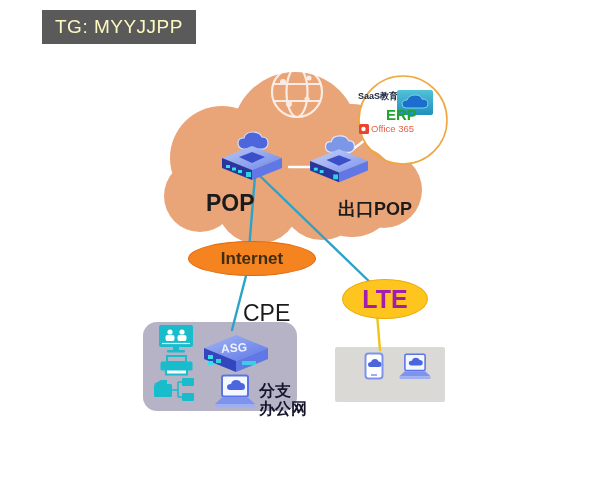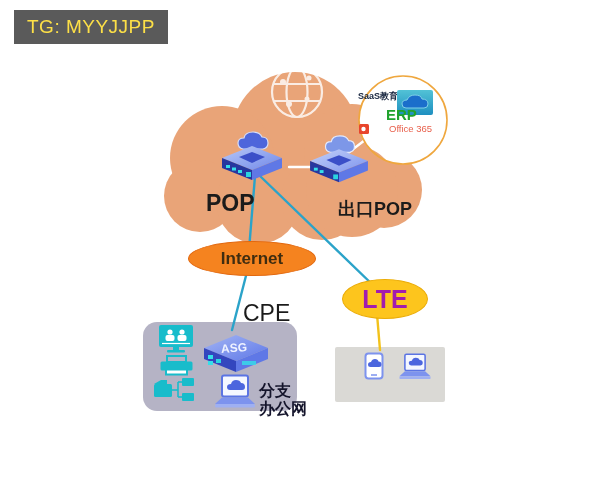--- a/index.html
+++ b/index.html
@@ -6,22 +6,22 @@
     --cloud:#E9A478; --internet-fill:#F5831F; --lte-fill:#FDC51D;
     --teal-line:#2BA3C9; --yellow-line:#F2C21C; --branch-box:#B5B3C5;
     --mobile-box:#DAD9D5; --badge-bg:#5A5A5A; --icon-teal:#18BCCB;
     --circle-border:#EFA73E; --erp-green:#21A32D; --office-red:#E8604C;
   }
   html,body{margin:0;padding:0;background:#fff;}
   .stage{position:relative;width:600px;height:480px;background:#fff;overflow:hidden;
          font-family:"Liberation Sans",sans-serif;}
   .abs{position:absolute;}
   svg{display:block;}
-  .badge{position:absolute;background:var(--badge-bg);color:#fde047;
-         font-size:19px;letter-spacing:.5px;padding:6px 13px;white-space:nowrap;z-index:8;}
+  .badge{position:absolute;background:var(--badge-bg);color:#fef9c3;
+         font-size:19px;letter-spacing:.5px;padding:6px 13px;white-space:nowrap;z-index:8;margin-left:28px;}
   .lbl{position:absolute;color:#1b1b1b;z-index:6;white-space:nowrap;}
   .ellipse{position:absolute;display:flex;align-items:center;justify-content:center;
            border-radius:50%;z-index:5;}
   .ellipse span{font-weight:700;text-align:center;}
   .internet{left:188px;top:241px;width:126px;height:33px;background:var(--internet-fill);
             border:1px solid #E2680F;}
   .internet span{font-size:17px;color:#3F2D10;}
   .lte{left:342px;top:279px;width:84px;height:38px;background:var(--lte-fill);
        border:1px solid #EBAC07;}
   .lte span{font-size:25px;color:#a21caf;}
@@ -29,21 +29,21 @@
               border-radius:14px;z-index:2;}
   .mobile-box{left:335px;top:347px;width:110px;height:55px;background:var(--mobile-box);
               border-radius:2px;z-index:2;}
   .branch-label{left:259px;top:336px;font-size:16px;line-height:18px;font-weight:700;
                 color:#14142B;z-index:6;margin-top:46px;}
   .mobile-label{left:335px;top:378px;width:110px;text-align:center;font-size:15px;
                 font-weight:700;color:#262626;z-index:6;}
   .circle-txt{z-index:6;}
   .saas-small{left:358px;top:90px;font-size:9px;font-weight:700;color:#16243E;}
   .erp{left:386px;top:106px;font-size:15px;font-weight:800;color:var(--erp-green);}
-  .office-row{left:359px;top:123px;display:flex;align-items:center;gap:20px;z-index:6;}
+  .office-row{left:359px;top:123px;display:flex;align-items:center;gap:2px;z-index:6;}
   .office-row em{font-style:normal;font-size:9.5px;color:var(--office-red);white-space:nowrap;}
   .z1{z-index:1;} .z3{z-index:3;} .z4{z-index:4;}
 </style>
 </head>
 <body>
 
 <div class="stage">
 
   <svg class="abs z1" width="600" height="480" viewBox="0 0 600 480">
     <g style="fill:var(--cloud)">

